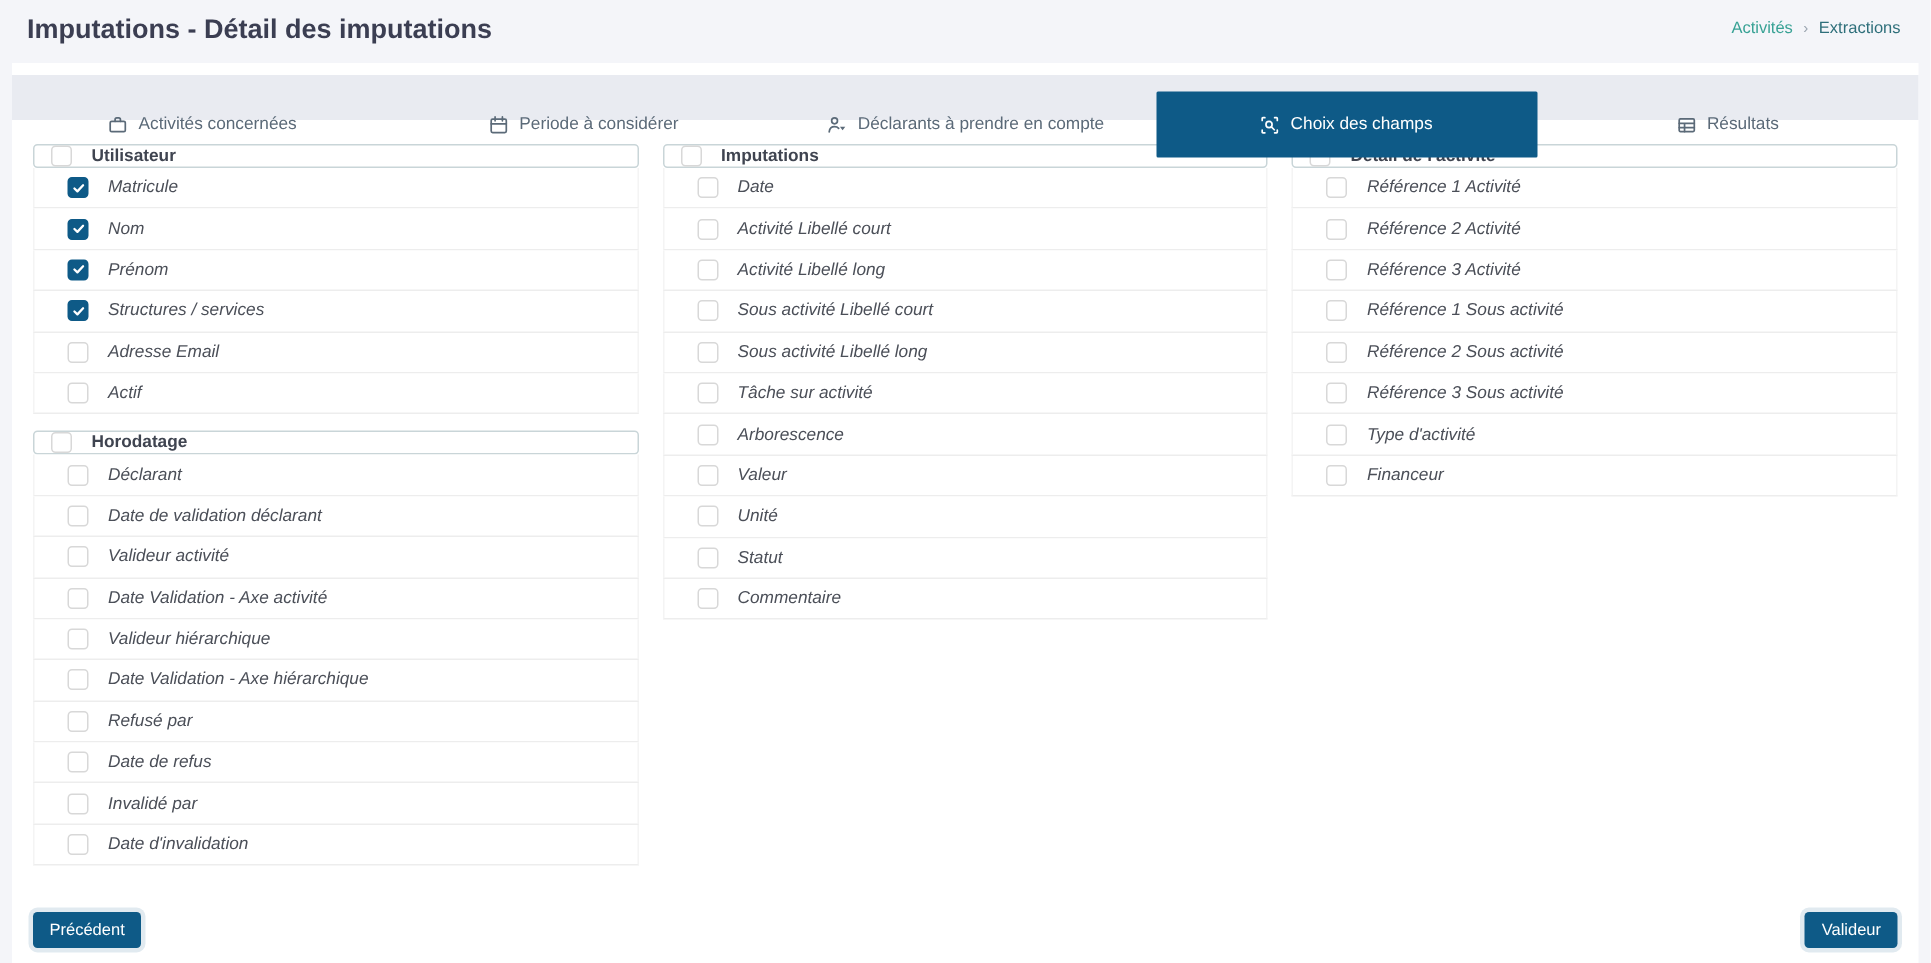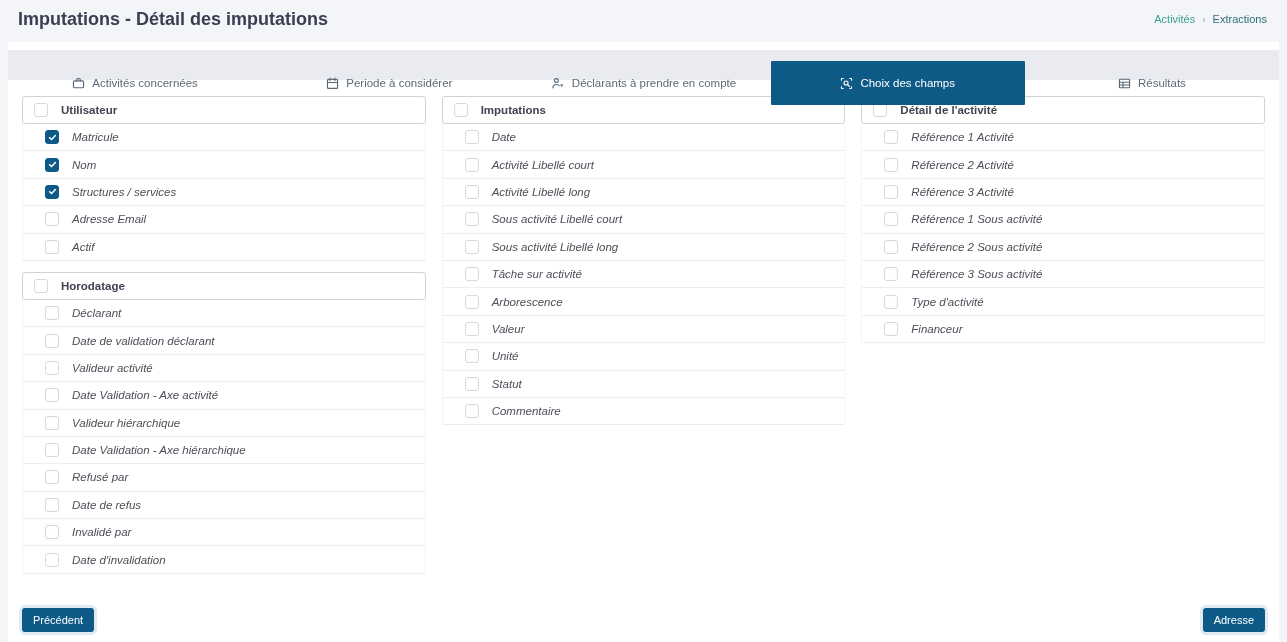--- a/index.html
+++ b/index.html
@@ -44,21 +44,21 @@
   .tab.active{
     background:var(--accent);color:#fff;height:44px;border-radius:1px;
     position:relative;z-index:2;
   }
   .content{
     flex:1;display:flex;gap:16px;padding:16px 14px 0;align-items:flex-start;
   }
   .fcol{flex:1;display:flex;flex-direction:column;gap:11px;min-width:0}
   .group{display:flex;flex-direction:column}
   .group-header{
-    display:flex;align-items:center;gap:13px;height:28px;
+    display:flex;align-items:center;gap:13px;height:16px;
     border:1px solid #c9d5d8;border-radius:3px;padding:0 11px;background:#fff;
   }
   .group-header .glabel{font-weight:700;font-size:11.5px;color:#3f4450}
   .row{
     display:flex;align-items:center;gap:13px;height:27.4px;
     padding:0 11px 0 22px;
     border-bottom:1px solid #ededed;
     border-left:1px solid #f4f4f4;border-right:1px solid #f4f4f4;
     cursor:pointer;background:#fff;font-style:italic;
   }
@@ -163,20 +163,28 @@
                 </svg>
               </span>
               <span class="flabel">Nom</span>
             </div>
             <div class="row">
               <span class="checkbox checked">
                 <svg viewBox="0 0 10 10" width="9" height="9">
                   <polyline points="1.8,5.2 4,7.3 8.2,2.8" fill="none" stroke="#fff" stroke-width="1.7" stroke-linecap="round" stroke-linejoin="round"></polyline>
                 </svg>
               </span>
+              <span class="flabel">Prénom</span>
+            </div>
+            <div class="row">
+              <span class="checkbox checked">
+                <svg viewBox="0 0 10 10" width="9" height="9">
+                  <polyline points="1.8,5.2 4,7.3 8.2,2.8" fill="none" stroke="#fff" stroke-width="1.7" stroke-linecap="round" stroke-linejoin="round"></polyline>
+                </svg>
+              </span>
               <span class="flabel">Structures / services</span>
             </div>
             <div class="row">
               <span class="checkbox"></span>
               <span class="flabel">Adresse Email</span>
             </div>
             <div class="row">
               <span class="checkbox"></span>
               <span class="flabel">Actif</span>
             </div>
@@ -323,15 +331,15 @@
             <div class="row">
               <span class="checkbox"></span>
               <span class="flabel">Financeur</span>
             </div>
           </div>
         </section>
       </div>
     </div>
   <div class="footer">
     <button class="btn">Précédent</button>
-    <button class="btn">Adresse</button>
+    <button class="btn">Valideur</button>
   </div>
 </div>
 
 </body></html>

